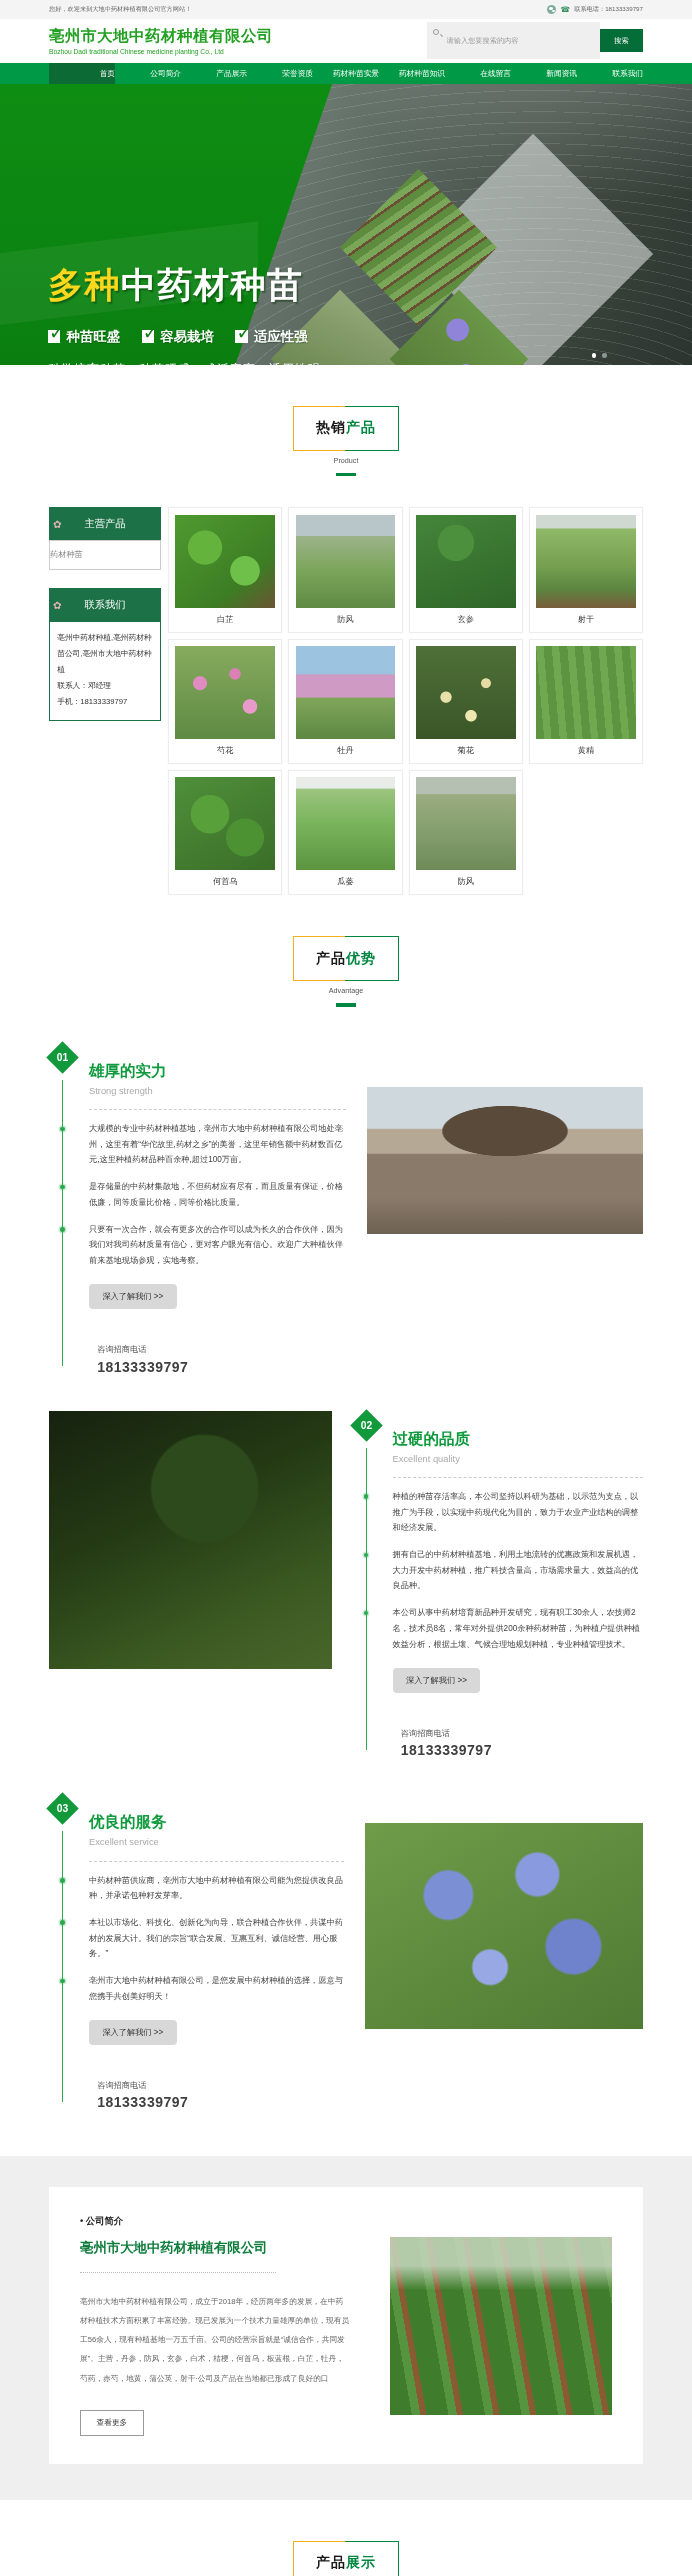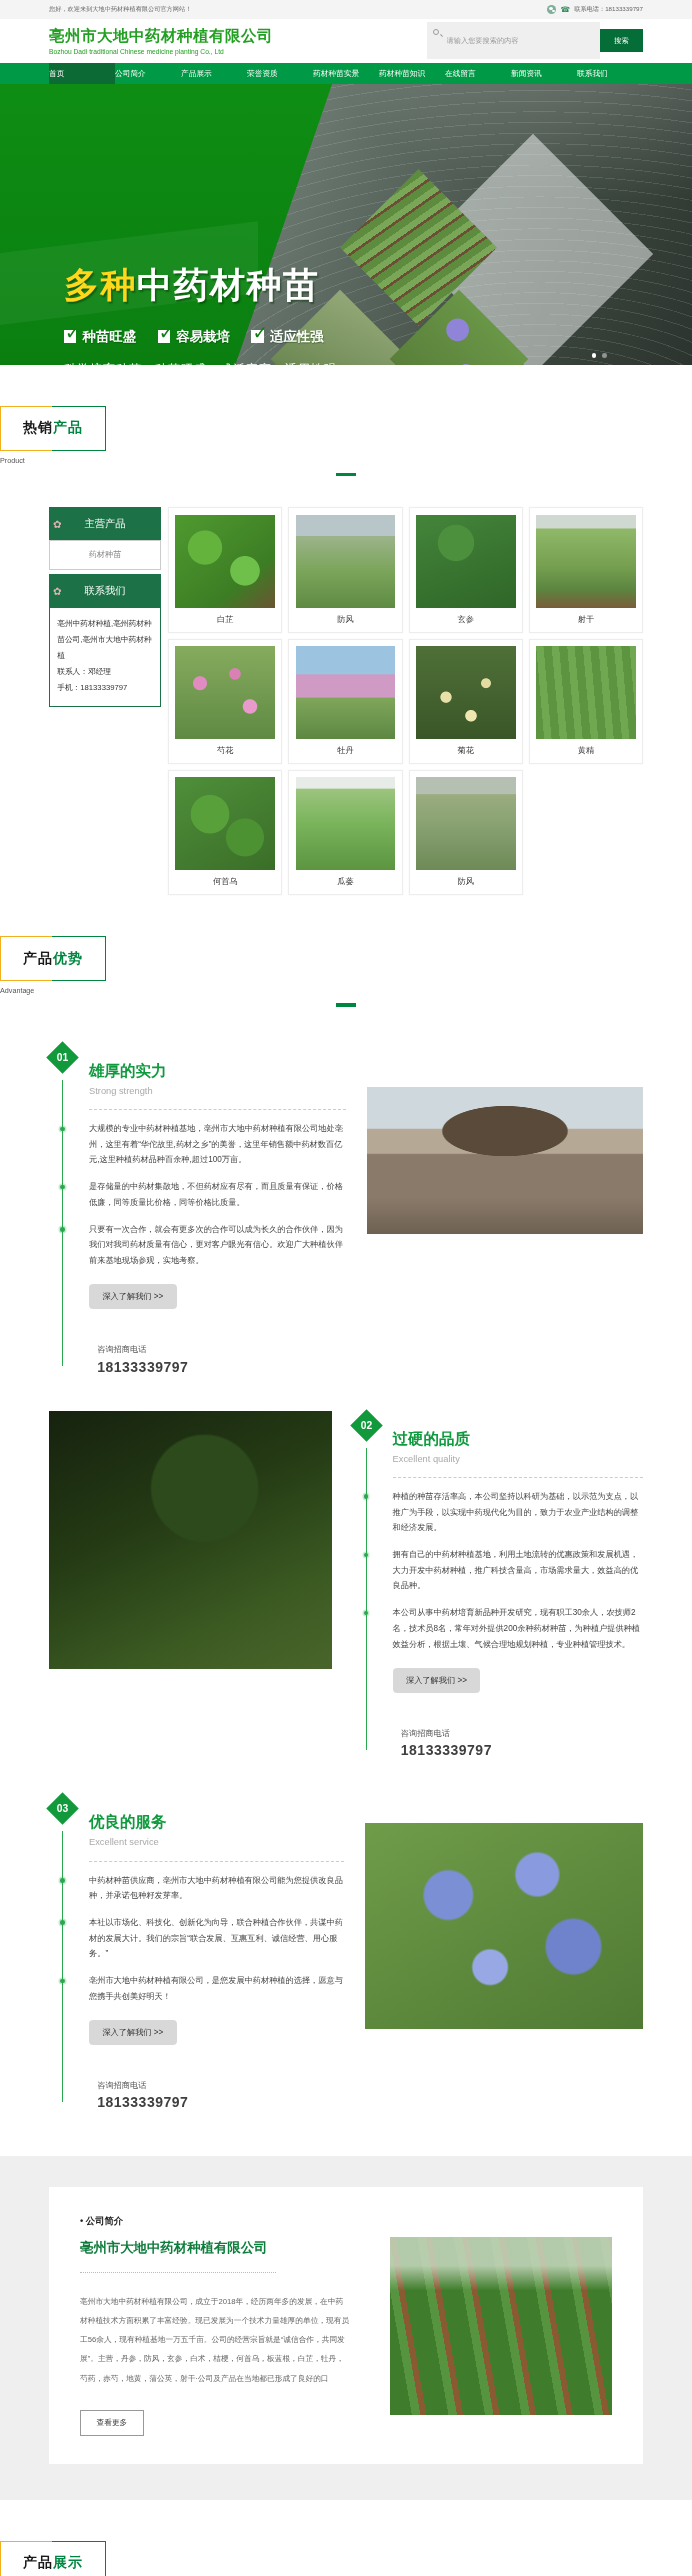--- a/index.html
+++ b/index.html
@@ -25,69 +25,69 @@
   .search-box { position:relative; }
   .search-input { width:173px; height:37px; background:#efefef; border:none; outline:none; padding:0 6.2px 0 19.6px; font-size:7.2px; color:#555; }
   .search-input::placeholder { color:#9a9a9a; }
   .mag-icon { position:absolute; left:6.2px; top:6.7px; width:6.2px; height:6.2px; border:1px solid #9a9a9a; border-radius:50%; }
   .mag-icon::after { content:""; position:absolute; left:5.7px; top:5.7px; width:3.1px; height:1px; background:#9a9a9a; transform:rotate(45deg); }
   .search-btn { width:43px; height:23px; border:none; background:#056d38; color:#fff; font-size:7.2px; cursor:pointer; }
 
   
   .nav { background:#009945; }
   .nav .container { display:flex; }
-  .nav a { flex:1; text-align:left; line-height:21.6px; font-size:7.7px; color:#fff; }
+  .nav a { flex:1; text-align:right; line-height:21.6px; font-size:7.7px; color:#fff; }
   .nav a.active { background:#0c6b35; }
 
   
   .banner { position:relative; height:281px; overflow:hidden;
     background:
       radial-gradient(ellipse 464px 268px at 88% -15%, rgba(255,255,255,.22), transparent 60%),
       repeating-radial-gradient(ellipse 386px 222px at 78% 135%, rgba(230,240,235,.13) 0 1.5px, transparent 1.5px 18.5px),
       linear-gradient(115deg,#96a49a 0%,#6d7b72 38%,#3c473f 78%,#2b342e 100%); }
   .bn-green { position:absolute; inset:0; background:linear-gradient(#0e8d13,#0a7f10); clip-path:polygon(0 0,48% 0,34% 100%,0 100%); }
   .bn-stripe { position:absolute; left:-31px; top:155px; width:289px; height:72px; background:rgba(255,255,255,.06); transform:skewY(-7deg); }
   .dia { position:absolute; transform:rotate(45deg); }
   .dia-big { width:170px; height:170px; left:448px; top:85px; background:rgba(236,241,238,.55); }
   .dia1 { width:111px; height:111px; left:363px; top:108px;
     background:repeating-linear-gradient(100deg,#5d8c3e 0 7.2px,#7aa657 7.2px 13.4px,#6b4f35 13.4px 16px); }
   .dia2 { width:98px; height:98px; left:291px; top:226px; background:linear-gradient(160deg,#93a878,#6f8a55 70%,#55703f); }
   .dia3 { width:98px; height:98px; left:410px; top:226px;
     background:radial-gradient(circle at 28% 30%,#8f84d8 0 11%,transparent 12%),
                radial-gradient(circle at 65% 55%,#9a8fe0 0 10%,transparent 11%),
                radial-gradient(circle at 45% 80%,#8277cc 0 9%,transparent 10%),
                linear-gradient(#6a9647,#597f3a); }
-  .bn-text { position:absolute; left:64px; top:178px; z-index:3; }
+  .bn-text { position:absolute; left:48px; top:178px; z-index:3; }
   .bn-title { font-size:35px; font-weight:bold; color:#fff; letter-spacing:1.5px; text-shadow:1.5px 2.1px 1.5px rgba(0,45,0,.45); }
   .bn-title .hl { color:#ffd71c; }
   .bn-feats { display:flex; gap:21.6px; margin-top:18.5px; }
   .feat { display:flex; align-items:center; gap:6.2px; color:#fff; font-size:13.4px; font-weight:bold; text-shadow:0.5px 1px 1px rgba(0,45,0,.4); }
   .chk { width:12.4px; height:12.4px; background:#fff; position:relative; flex:none; }
   .chk span { position:absolute; left:1px; top:-8.2px; color:#0d7d12; font-size:18.5px; font-weight:bold; text-shadow:none; }
   .bn-sub { margin-top:15.5px; color:#fff; font-size:12px; letter-spacing:1px; text-shadow:0.5px 1px 1px rgba(0,45,0,.4); }
   .bn-dots { position:absolute; right:85px; bottom:7.2px; display:flex; gap:6.2px; z-index:4; }
   .bn-dots i { width:4.6px; height:4.6px; border-radius:50%; background:#fff; }
   .bn-dots i.dim { background:rgba(255,255,255,.45); }
 
   
-  .sec-head { padding-top:41px; }
+  .sec-head { text-align:center; padding-top:41px; }
   .sec-box { display:inline-block; position:relative; padding:13.4px 23px; }
   .sec-box::before { content:""; position:absolute; left:0; top:0; bottom:0; width:50%; border:1.5px solid #f2b01e; border-right:none; }
   .sec-box::after { content:""; position:absolute; right:0; top:0; bottom:0; width:50%; border:1.5px solid #008640; border-left:none; }
   .sec-box b { font-size:14px; font-weight:bold; color:#1a1a1a; letter-spacing:1px; position:relative; z-index:1; }
   .sec-box b.gr { color:#008640; }
   .sec-en { color:#555; font-size:7.2px; margin-top:5.2px; }
   .sec-dash { width:20.6px; height:3.1px; background:#008640; margin:8.2px auto 0; }
 
   
   .hot-row { display:flex; gap:7.2px; margin-top:31px; }
   .side { width:112px; flex:none; }
   .side-head { background:#1c7146; color:#fff; font-size:10.3px; text-align:center; line-height:33px; position:relative; }
   .orn { position:absolute; left:4.1px; top:1px; color:#dfb3b3; font-size:10.3px; }
-  .side-cat { border:0.5px solid #ccc; text-align:center; line-height:28px; font-size:8.2px; color:#888; margin-bottom:4px; }
+  .side-cat { border:0.5px solid #ccc; line-height:28px; font-size:8.2px; color:#888; margin-bottom:18px; }
   .side-contact { border:0.5px solid #1c7146; padding:7.2px 7.2px 9.3px; font-size:7.7px; color:#333; line-height:2.1; }
   .pgrid { flex:1; display:grid; grid-template-columns:repeat(4,1fr); gap:6.2px; align-content:start; }
   .card { background:#fff; border:0.5px solid #ededed; box-shadow:0 0 2.1px rgba(0,0,0,.04); padding:6.2px 6.2px 0; text-align:center; }
   .card .ph { height:93px; }
   .card .nm { line-height:24px; font-size:8.2px; color:#333; }
   
   .ph-baizhi { background:radial-gradient(circle at 30% 35%,#63b33c 0 18%,transparent 19%),radial-gradient(circle at 70% 60%,#6fc04a 0 16%,transparent 17%),linear-gradient(140deg,#4f9a30,#3c7d24 70%,#6b5433); }
   .ph-fangfeng { background:linear-gradient(#b9c6c9 0 22%,#9cb38a 23%,#7ba55a 60%,#5f8a43); }
   .ph-xuanshen { background:radial-gradient(circle at 40% 30%,#4c8f3c 0 20%,transparent 21%),linear-gradient(160deg,#44853a,#2f6628); }
   .ph-shegan { background:linear-gradient(#cfd9d2 0 14%,#8fb868 15%,#76a050 55%,#5c8540 80%,#7a5c3a); }

